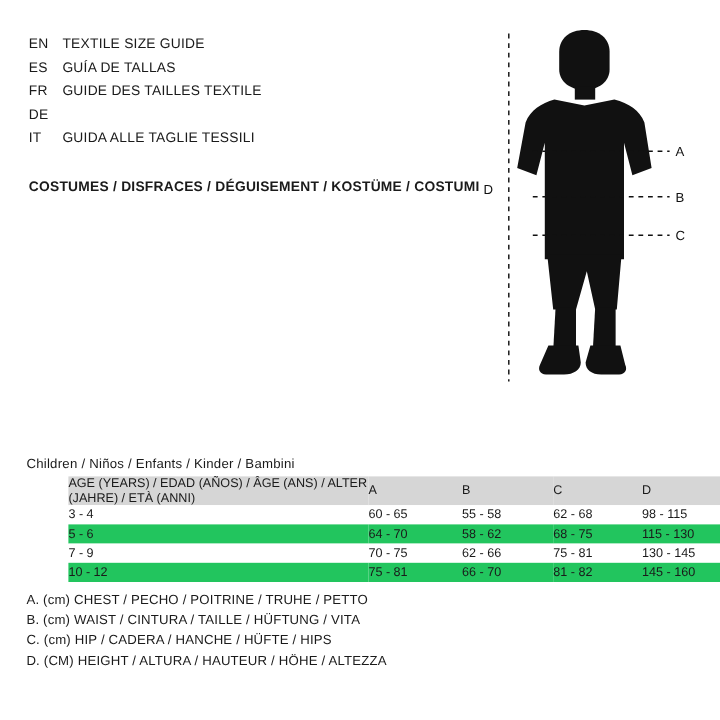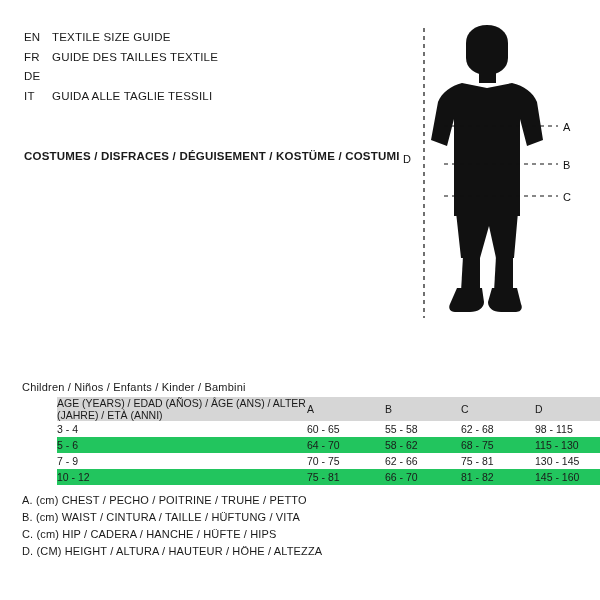--- a/index.html
+++ b/index.html
@@ -138,20 +138,24 @@
 </style>
 </head>
 <body>
 
 <div class="page">
 
   <div class="lang-block">
     <div class="lang-row">
       <span class="lang-code">EN</span>
       <span class="lang-text">TEXTILE SIZE GUIDE</span>
+    </div>
+    <div class="lang-row">
+      <span class="lang-code">ES</span>
+      <span class="lang-text">GUÍA DE TALLAS</span>
     </div>
     <div class="lang-row">
       <span class="lang-code">FR</span>
       <span class="lang-text">GUIDE DES TAILLES TEXTILE</span>
     </div>
     <div class="lang-row">
       <span class="lang-code">DE</span>
     </div>
     <div class="lang-row">
       <span class="lang-code">IT</span>

